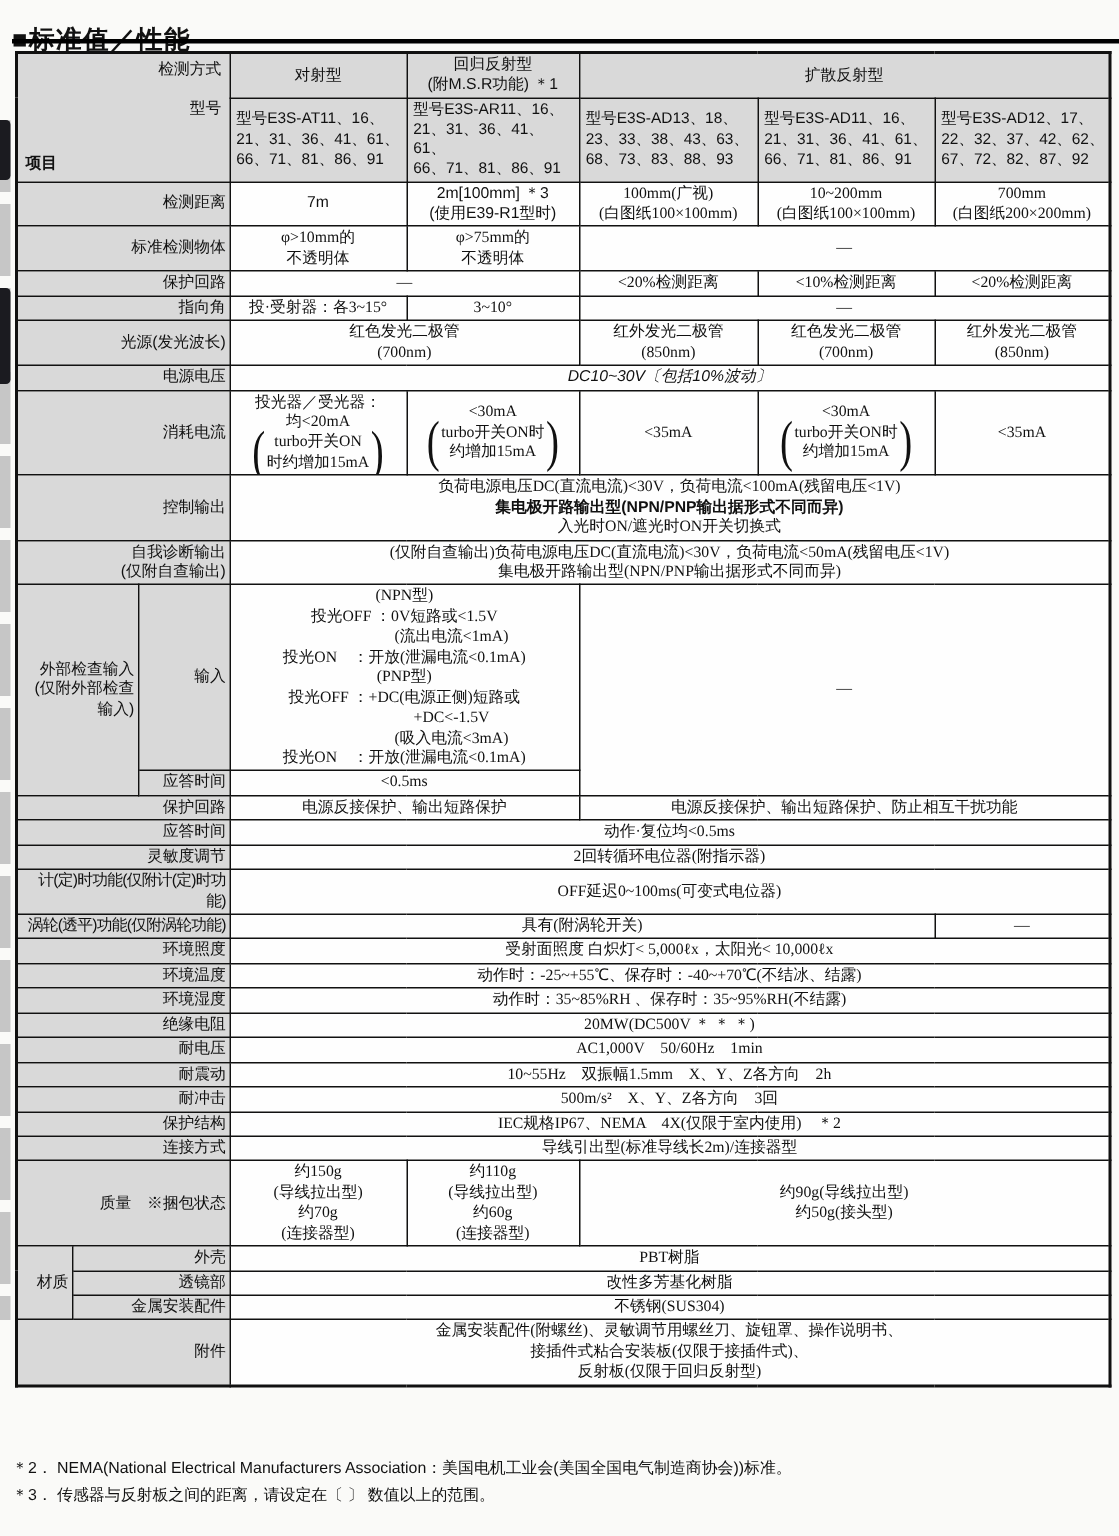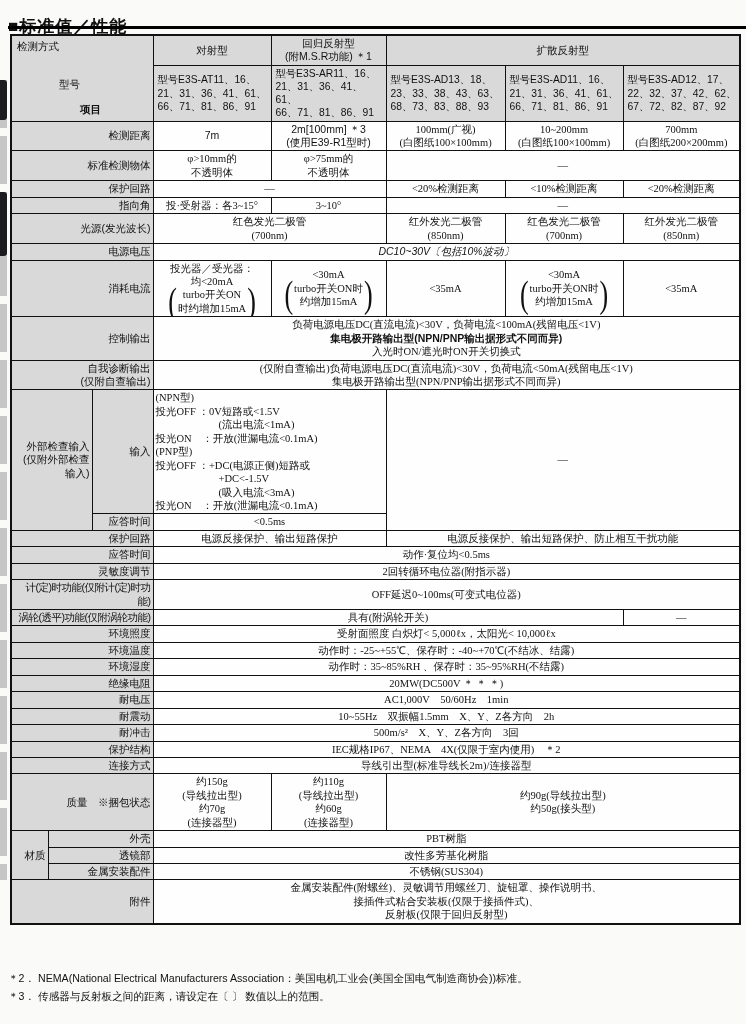--- a/index.html
+++ b/index.html
@@ -25,28 +25,28 @@
     border:1px solid #111;padding:1px 2px;font-size:10.5px;line-height:1.28;
     vertical-align:middle;font-weight:normal;overflow:hidden;
   }
   
   .g{background:#d9d9d9;text-align:right;padding-left:4px;}
   .hd{background:#d9d9d9;text-align:center;}
   .models .hd{text-align:left;padding-left:4px;font-size:10.3px;}
   
   .v{background:#fefefe;text-align:center;font-family:"Liberation Serif",serif;}
   .sans{font-family:"Liberation Sans",sans-serif;}
-  .L{text-align:left;padding-left:6px;}
+  .L{text-align:center;padding-left:6px;}
   .b{font-weight:bold;font-family:"Liberation Sans",sans-serif;font-style:italic;}
   .small{font-size:9.3px;letter-spacing:-0.5px;}
   
   .corner{background:#d9d9d9;vertical-align:top;}
-  .corner .cwrap{display:flex;flex-direction:row;height:76px;padding:2px 3px;}
+  .corner .cwrap{display:flex;flex-direction:column;height:76px;padding:2px 3px;}
   .corner .c1{text-align:right;}
-  .corner .c2{text-align:right;margin-top:38px;}
+  .corner .c2{text-align:right;margin-top:12px;}
   .corner .c3{text-align:left;margin-top:auto;font-weight:bold;}
   
   .pwrap{display:flex;justify-content:center;align-items:center;}
   .pmark{font-family:"Liberation Serif",serif;font-size:26px;font-weight:200;
     transform:scaleY(1.45);line-height:1;padding:0 1px;}
   
   .ctl div:nth-child(2){font-weight:bold;font-family:"Liberation Sans",sans-serif;}
   .ext{font-size:10.4px;}
   .ext div{white-space:pre;}
   

